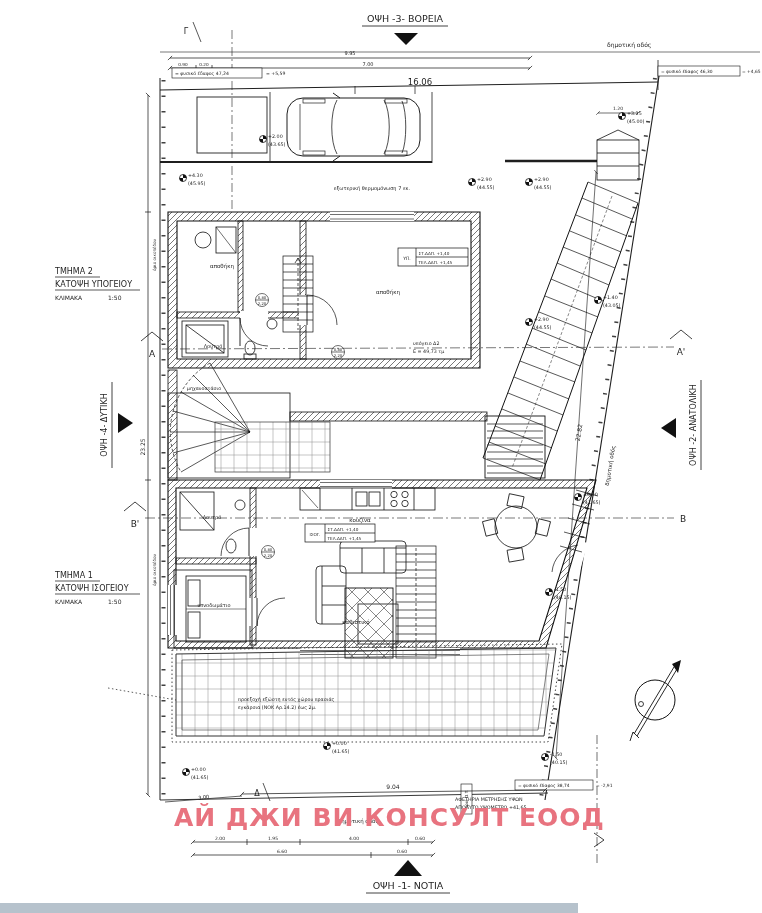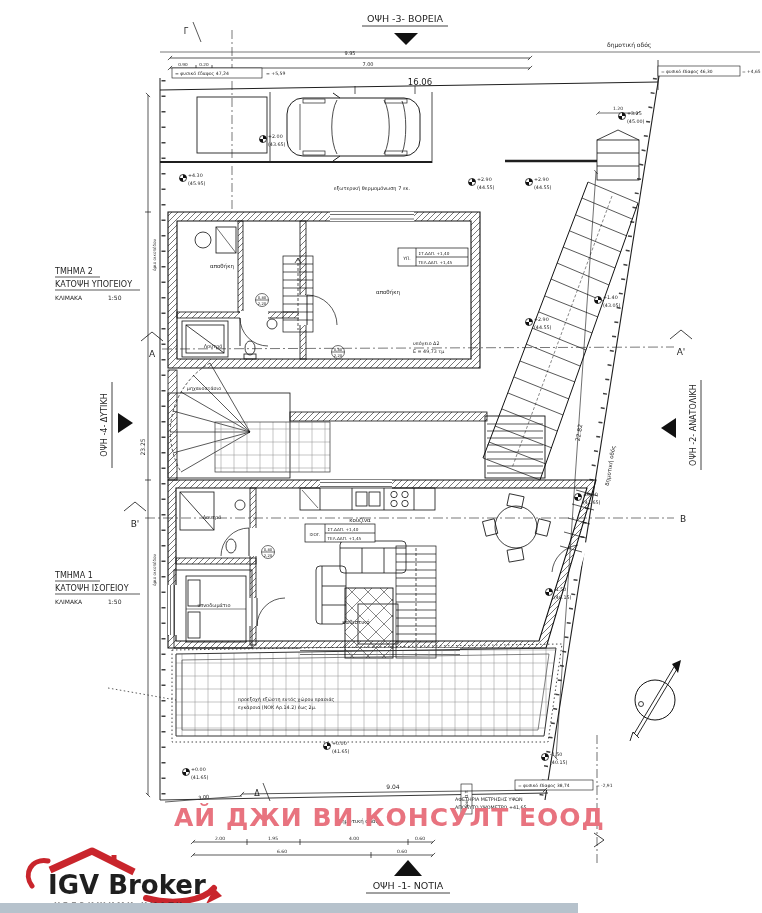--- a/index.html
+++ b/index.html
@@ -519,31 +519,16 @@
     <line x1="634" y1="734" x2="674" y2="667" stroke-width="0.9"></line>
     <line x1="637" y1="736" x2="677" y2="669" stroke-width="0.9"></line>
     <polygon points="672,664 681,660 678,673" fill="#111" stroke="none"></polygon>
     <polyline points="630,741 633,732 639,738" stroke-width="0.9"></polyline>
     <circle cx="641" cy="704" r="2.5" stroke-width="0.8"></circle>
   </g>
 </svg>
 
 <div class="watermark">АЙ ДЖИ ВИ КОНСУЛТ ЕООД</div>
 
-<div class="logo">
-  <svg width="210" height="66" viewBox="0 0 210 66">
-    <g>
-      <path d="M14,40 C5,28 13,12 30,15" stroke="#c9252c" stroke-width="5" fill="none" stroke-linecap="round"></path>
-      <path d="M32,24 L74,5 L116,26" stroke="#c9252c" stroke-width="7" fill="none" stroke-linejoin="round"></path>
-      <path d="M96,9 L96,18" stroke="#c9252c" stroke-width="5"></path>
-    </g>
-    <text x="30" y="48" font-family="Liberation Serif, serif" font-size="26" font-weight="bold" fill="#2b3a67">IGV Broker</text>
-    <g>
-      <path d="M128,52 C158,60 186,54 196,42" stroke="#c9252c" stroke-width="6" fill="none" stroke-linecap="round"></path>
-      <path d="M196,42 L188,58 L204,50 Z" fill="#c9252c"></path>
-    </g>
-    <text x="36" y="62" font-size="7.5" font-weight="bold" letter-spacing="2.5" fill="#c9252c">НЕДВИЖИМИ ИМОТИ</text>
-  </svg>
+
+<div class="bottom-strip"></div>
+
 </div>
 
-<div class="bottom-strip"></div>
-
-</div>
-
 </body></html>

